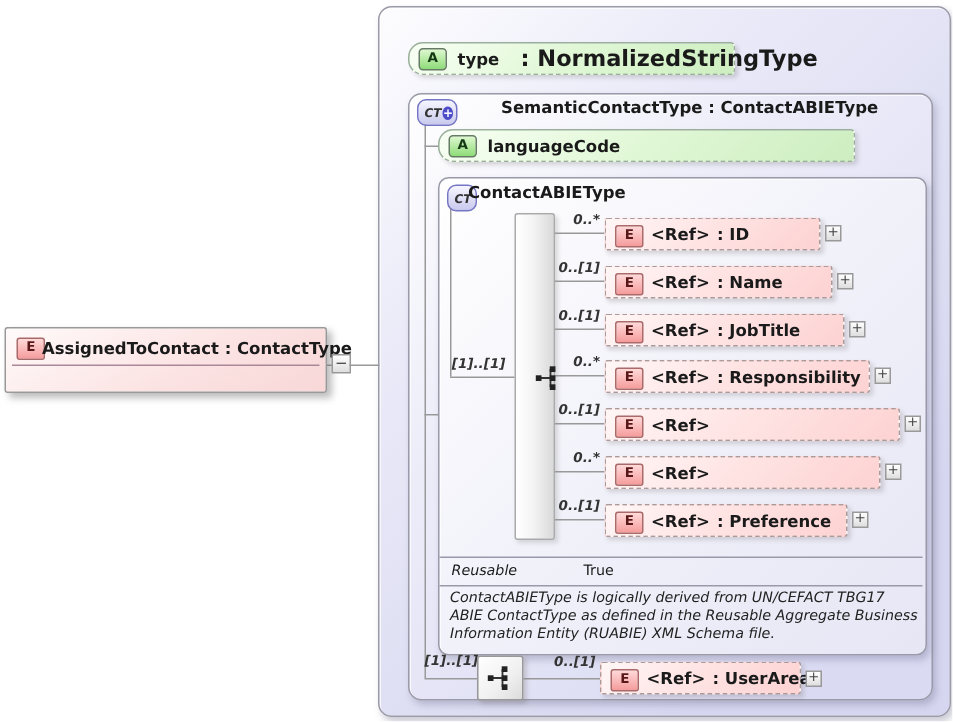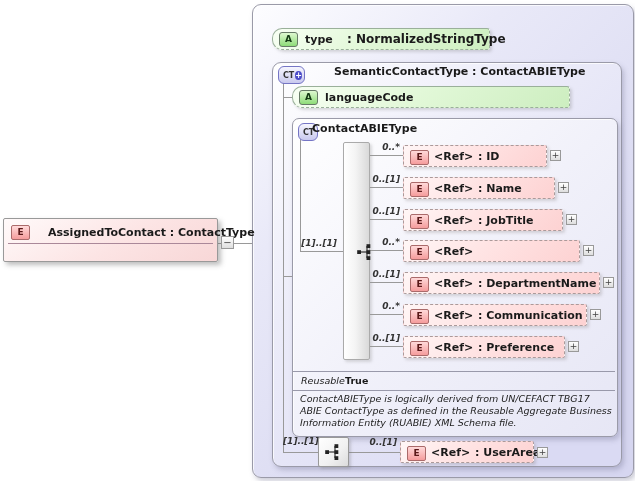--- a/index.html
+++ b/index.html
@@ -19,42 +19,42 @@
   }
   .ct-outer{background:linear-gradient(135deg,#fdfdff 0%,#e9e9f8 30%,#d6d6f0 80%);}
   .ct-mid{background:linear-gradient(135deg,#ffffff 0%,#ececf9 35%,#dadaf3 85%);}
   .ct-inner{background:linear-gradient(135deg,#ffffff 0%,#f1f1fa 50%,#e6e6f5 100%);border-radius:7px;}
   .ct-header-title{position:absolute;font-size:11px;font-weight:bold;white-space:nowrap;}
   
   .ct-badge{
     position:absolute;height:18px;border:1px solid #7575c5;border-radius:6px;
     background:linear-gradient(180deg,#f6f6fe 0%,#c9c9ee 100%);
     font-size:8px;font-weight:bold;color:#333;
-    display:flex;align-items:center;justify-content:flex-start;padding:0 2px 0 4px;box-sizing:border-box;
+    display:flex;align-items:center;justify-content:flex-start;padding:0 2px 0 4px;box-sizing:border-box;font-style:italic;
   }
   .ct-badge .plus-circle{
     width:9px;height:9px;margin-left:1px;border-radius:50%;background:#4c4cc8;color:#fff;
     font-size:8px;line-height:9px;text-align:center;font-weight:bold;
   }
   
   .attr-box{
     position:absolute;height:22px;box-sizing:border-box;z-index:3;
     background:linear-gradient(135deg,#f8fff4 0%,#e2f8d8 45%,#cdeec0 100%);
     border:1px solid #9ab09a;border-right-style:dashed;border-bottom-style:dashed;
     border-radius:10px 3px 3px 10px;
     box-shadow:2px 2px 3px rgba(110,110,110,.25);
     display:flex;align-items:center;
   }
   .a-icon{
     width:17px;height:13px;margin-left:6px;border:1px solid #667a66;border-radius:3px;
     background:linear-gradient(180deg,#ddf8cf 0%,#8edc78 100%);
     font-size:9px;font-weight:bold;color:#133813;text-align:center;line-height:13px;flex:0 0 auto;
   }
   .attr-name{font-size:11px;font-weight:bold;margin-left:7px;min-width:42px;white-space:nowrap;}
-  .attr-type{font-size:12px;font-weight:bold;white-space:nowrap;}
+  .attr-type{font-size:15px;font-weight:bold;white-space:nowrap;}
   
   .el-box{
     position:absolute;height:22px;box-sizing:border-box;z-index:3;
     background:linear-gradient(135deg,#fff6f6 0%,#ffe4e4 45%,#fdd2d2 100%);
     border:1px dashed #ab9a9a;border-radius:2px;
     box-shadow:2px 2px 3px rgba(120,110,110,.25);
   }
   .e-icon{
     position:absolute;left:6px;top:4px;width:17px;height:13px;
     border:1px solid #aa6a6a;border-radius:2px;
@@ -91,33 +91,33 @@
   }
   .seq-glyph{position:absolute;z-index:4;}
   
   .el-row{position:absolute;left:370px;width:260px;height:32px;z-index:3;}
   .el-row .card-label{left:0;top:2px;width:30px;}
   .el-row .branch{position:absolute;left:0;top:15px;width:33px;height:1px;background:#999;}
   .el-row .el-box{left:33px;top:5px;}
   
   .divider{position:absolute;height:1px;background:#99a;z-index:3;}
   .abstract-label{position:absolute;font-size:9.5px;font-style:italic;z-index:3;}
-  .abstract-value{position:absolute;font-size:9.5px;font-weight:bold;z-index:3;}
+  .abstract-value{position:absolute;font-size:9.5px;font-weight:normal;z-index:3;margin-left:44px;}
   .annot-text{
     position:absolute;font-size:9.5px;font-style:italic;color:#222;line-height:12px;z-index:3;
   }
   
   .elem-main{
     position:absolute;left:3px;top:218px;width:215px;height:44px;box-sizing:border-box;z-index:3;
     background:linear-gradient(150deg,#fffafa 0%,#fce4e4 55%,#f8d7d7 100%);
     border:1px solid #999;border-radius:2px;
     box-shadow:3px 3px 5px rgba(110,110,110,.45);
   }
   .elem-main .e-icon{left:7px;top:6px;}
-  .elem-main-title{position:absolute;left:44px;top:7px;font-size:11px;font-weight:bold;white-space:nowrap;}
+  .elem-main-title{position:absolute;left:24px;top:7px;font-size:11px;font-weight:bold;white-space:nowrap;}
   .elem-main-divider{position:absolute;left:4px;right:4px;top:24px;height:1px;background:#a89;}
   .elem-main-annot{position:absolute;left:6px;top:28px;font-size:9.5px;font-style:italic;white-space:nowrap;}
 </style>
 </head>
 <body>
 
 <div id="canvas">
 
   <div class="elem-main">
     <span class="e-icon">E</span>
@@ -217,42 +217,41 @@
     </div>
     <span class="plus-btn" style="left:196px;top:10px;">+</span>
   </div>
 
   <div class="el-row" style="top:235px;">
     <span class="card-label">0..*</span>
     <span class="branch"></span>
     <div class="el-box" style="width:177px;">
       <span class="e-icon">E</span>
       <span class="el-ref">&lt;Ref&gt;</span>
+      <span class="el-nm">: Responsibility</span>
     </div>
     <span class="plus-btn" style="left:213px;top:10px;">+</span>
   </div>
 
   <div class="el-row" style="top:267px;">
     <span class="card-label">0..[1]</span>
     <span class="branch"></span>
     <div class="el-box" style="width:197px;">
       <span class="e-icon">E</span>
       <span class="el-ref">&lt;Ref&gt;</span>
-      <span class="el-nm">: DepartmentName</span>
     </div>
     <span class="plus-btn" style="left:233px;top:10px;">+</span>
   </div>
 
   <div class="el-row" style="top:299px;">
     <span class="card-label">0..*</span>
     <span class="branch"></span>
     <div class="el-box" style="width:184px;">
       <span class="e-icon">E</span>
       <span class="el-ref">&lt;Ref&gt;</span>
-      <span class="el-nm">: Communication</span>
     </div>
     <span class="plus-btn" style="left:220px;top:10px;">+</span>
   </div>
 
   <div class="el-row" style="top:331px;">
     <span class="card-label">0..[1]</span>
     <span class="branch"></span>
     <div class="el-box" style="width:162px;">
       <span class="e-icon">E</span>
       <span class="el-ref">&lt;Ref&gt;</span>

